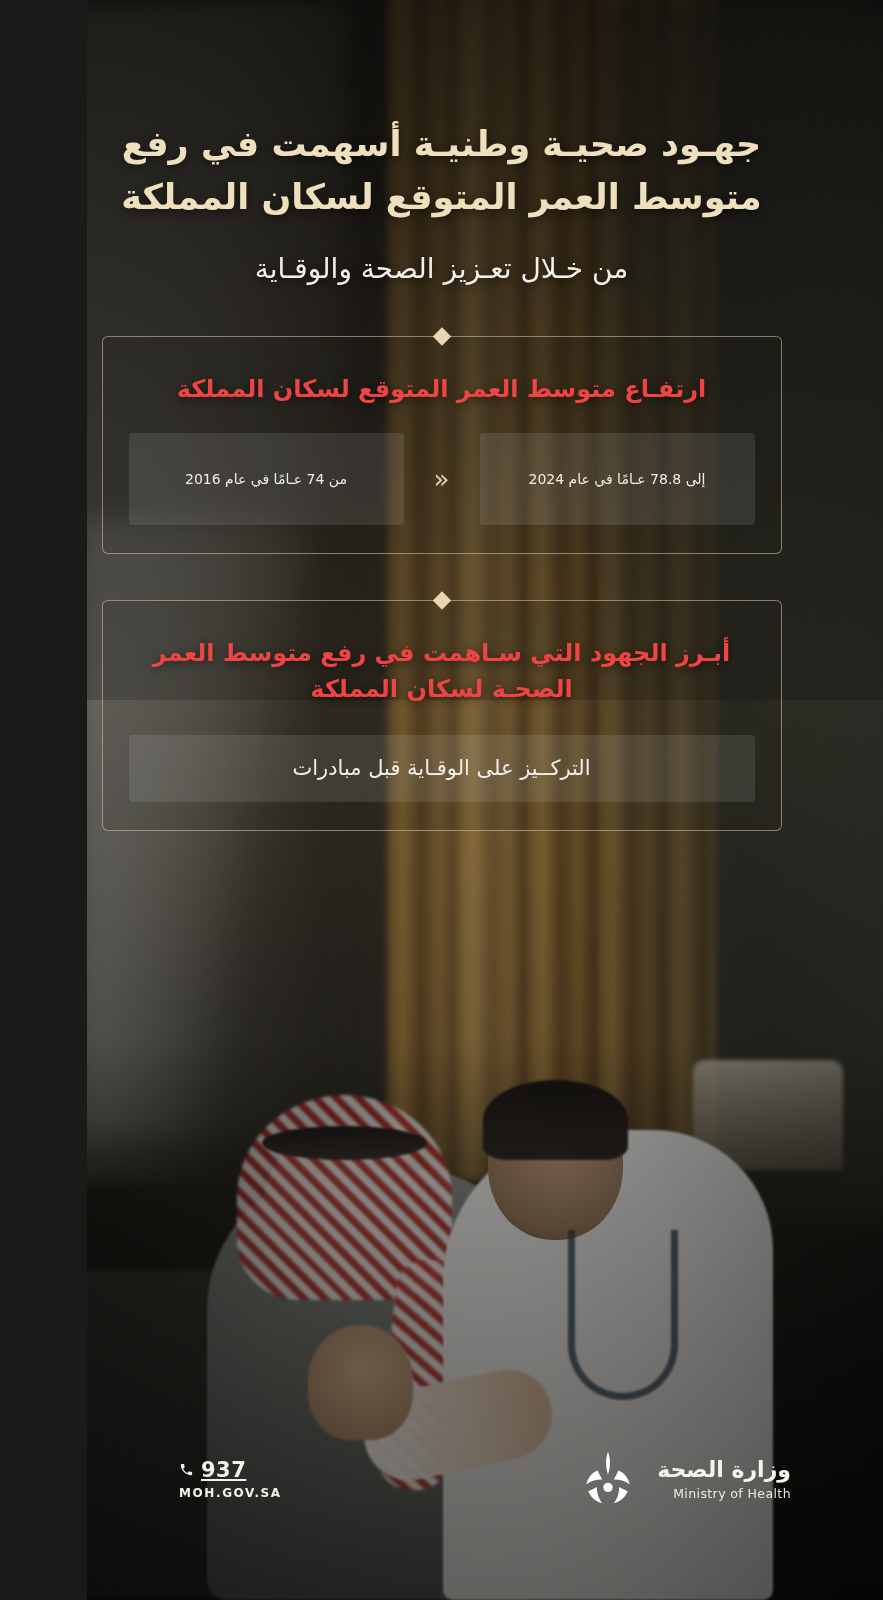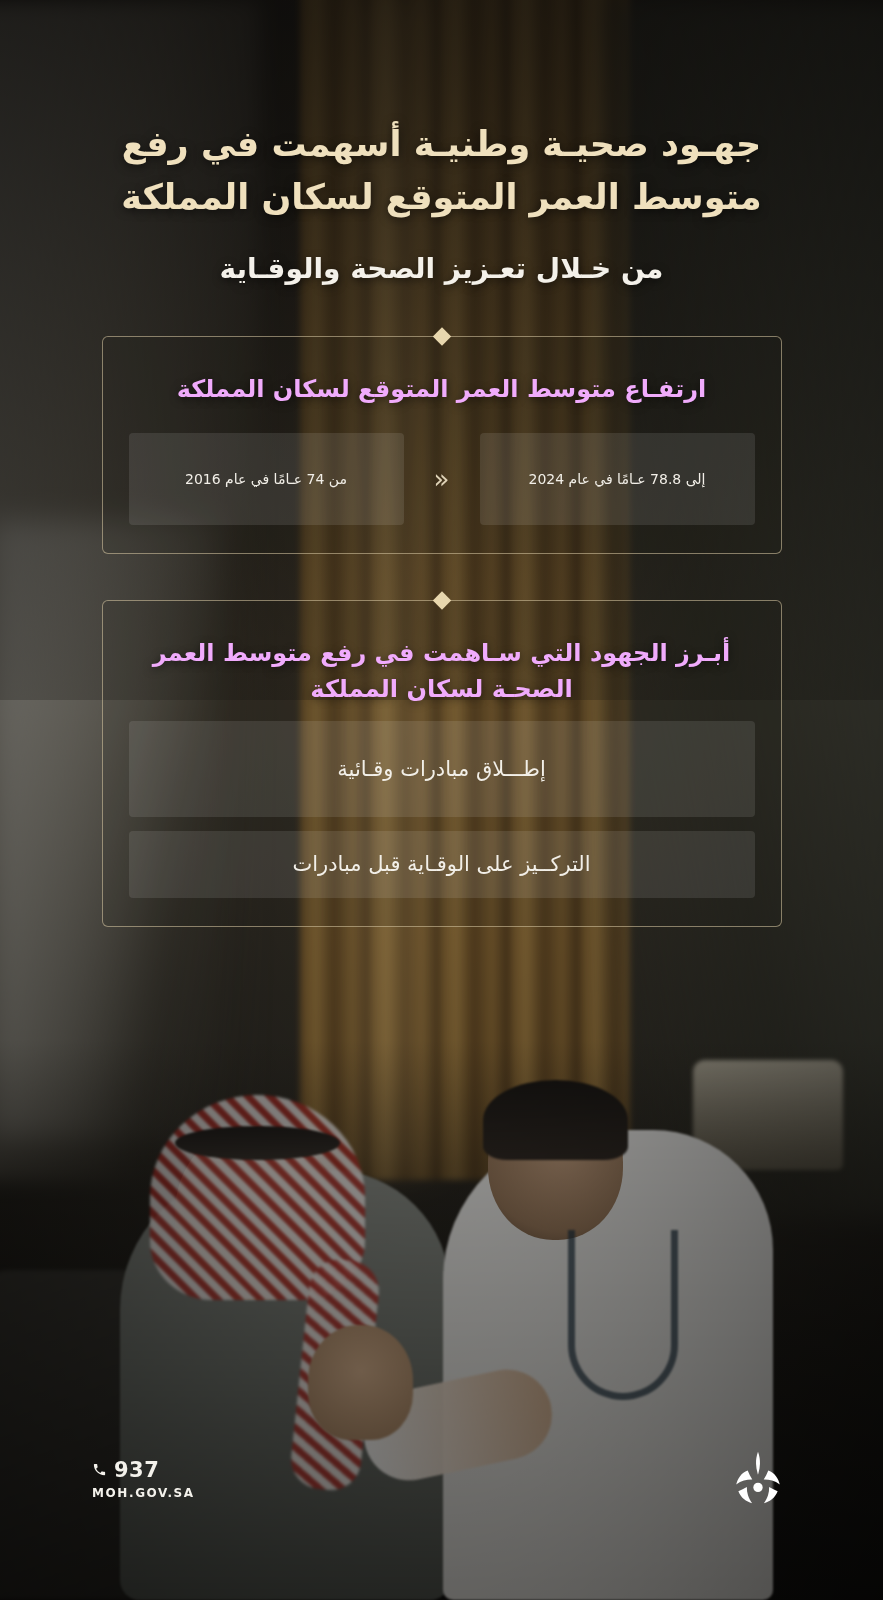--- a/index.html
+++ b/index.html
@@ -4,21 +4,21 @@
 <style>
   * { box-sizing: border-box; margin: 0; padding: 0; }
   html, body {
     width: 883px; height: 1600px;
     background: #1a1a18;
     font-family: "DejaVu Sans", "Liberation Sans", sans-serif;
     overflow: hidden;
   }
   .poster {
     position: relative;
-    width: 883px; height: 1600px;
+    width: 796px; height: 1600px;
     overflow: hidden;
   }
 
   
   .bg { position: absolute; inset: 0; z-index: 0; }
 
   
   .bg-base {
     position: absolute; inset: 0;
     background:
@@ -176,21 +176,21 @@
     font-size: 35px;
     line-height: 1.52;
     letter-spacing: 0.2px;
     text-shadow: 0 2px 10px rgba(0,0,0,0.55);
   }
   .subhead {
     margin-top: 24px;
     width: 660px;
     text-align: center;
     color: #f4f1ea;
-    font-weight: bold;
+    font-weight: normal;
     font-size: 28px;
     line-height: 1.5;
     text-shadow: 0 2px 9px rgba(0,0,0,0.55);
   }
 
   
   .card {
     position: relative;
     width: 680px;
     margin-top: 46px;
@@ -200,21 +200,21 @@
     background: rgba(35,33,28,0.12);
   }
   .card .diamond {
     position: absolute;
     top: -7px; left: 50%; transform: translateX(-50%) rotate(45deg);
     width: 13px; height: 13px;
     background: #e8d7ae;
   }
   .card-title {
     text-align: center;
-    color: #f0abfc;
+    color: #ef4444;
     font-weight: bold;
     font-size: 24px;
     line-height: 1.5;
     text-shadow: 0 2px 8px rgba(0,0,0,0.5);
   }
 
   .stat-row {
     display: flex; align-items: center; justify-content: center;
     gap: 18px;
     margin-top: 26px;
@@ -264,21 +264,21 @@
     display: flex; align-items: center; justify-content: space-between;
     direction: ltr;
   }
   .contact {
     color: #f4f2ec;
     text-align: left;
     line-height: 1.25;
   }
   .contact .phone {
     font-size: 21px; font-weight: bold; letter-spacing: 0.5px;
-    display: flex; align-items: center; gap: 7px;
+    display: flex; align-items: center; gap: 7px; text-decoration: underline;
   }
   .contact .site { font-size: 12px; letter-spacing: 1.6px; font-weight: bold; margin-top: 3px;}
   .brand {
     display: flex; align-items: center; gap: 16px;
     direction: rtl;
   }
   .brand-text { color: #f5f3ee; text-align: right; }
   .brand-ar { font-size: 22px; font-weight: bold; line-height: 1.15; }
   .brand-en { font-size: 12.5px; letter-spacing: 0.4px; opacity: 0.95; margin-top: 3px; }
   .moh-logo { width: 66px; height: 58px; }
@@ -328,41 +328,44 @@
         <div class="stat-box">من 74 عـامًا في عام 2016</div>
       </div>
     </div>
 
     <div class="card">
       <div class="diamond"></div>
       <div class="card-title">أبـرز الجهود التي سـاهمت في رفع متوسط العمر الصحـة لسكان المملكة</div>
 
 
       <div class="pill-row">
-        <div class="pill">إطـــلاق مبادرات وقـائية</div>
       </div>
 
       <div class="pill">التركــيز على الوقـاية قبل مبادرات</div>
     </div>
   </div>
 
   <div class="footer">
     <div class="contact">
       <div class="phone">
         <span>
           <svg width="15" height="15" viewBox="0 0 24 24" fill="#f4f2ec">
             <path d="M6.6 10.8c1.4 2.8 3.8 5.2 6.6 6.6l2.2-2.2c.3-.3.7-.4 1-.2 1.2.4 2.4.6 3.6.6.6 0 1 .4 1 1V20c0 .6-.4 1-1 1C10.6 21 3 13.4 3 4c0-.6.4-1 1-1h3.4c.6 0 1 .4 1 1 0 1.3.2 2.5.6 3.6.1.4 0 .8-.2 1l-2.2 2.2z"></path>
           </svg>
         </span>
         <span>937</span>
       </div>
       <div class="site">MOH.GOV.SA</div>
     </div>
 
     <div class="brand">
+      <div class="brand-text">
+        <div class="brand-ar">وزارة الصحة</div>
+        <div class="brand-en">Ministry of Health</div>
+      </div>
       <svg class="moh-logo" viewBox="0 0 70 62">
         <g fill="#ffffff">
           <path d="M35 2c1.6 4.2 2.2 8.4 2.1 12.6-.1 3.4-.7 6.7-1.6 9.9-.6 2.1-.5 2.1-1 0-.9-3.2-1.5-6.5-1.6-9.9C32.8 10.4 33.4 6.2 35 2z"></path>
           <path d="M24 22c-3.4 1.2-6.1 3.3-8.2 6-2.1 2.7-3.4 5.8-4.1 9 2.6-2 5.4-3.4 8.3-4.3 2.9-.9 5.9-1.3 8.9-1.2-1.9-2.9-3.5-6-4.9-9.5z"></path>
           <path d="M46 22c3.4 1.2 6.1 3.3 8.2 6 2.1 2.7 3.4 5.8 4.1 9-2.6-2-5.4-3.4-8.3-4.3-2.9-.9-5.9-1.3-8.9-1.2 1.9-2.9 3.5-6 4.9-9.5z"></path>
           <path d="M14 44c1.3 3.4 3.3 6.2 5.9 8.4 2.6 2.2 5.6 3.6 8.8 4.4-2-2.6-3.5-5.4-4.4-8.3-.9-2.9-1.3-5.9-1.2-8.9-3 1.6-6.1 3.1-9.1 4.4z"></path>
           <path d="M56 44c-1.3 3.4-3.3 6.2-5.9 8.4-2.6 2.2-5.6 3.6-8.8 4.4 2-2.6 3.5-5.4 4.4-8.3.9-2.9 1.3-5.9 1.2-8.9 3 1.6 6.1 3.1 9.1 4.4z"></path>
           <circle cx="35" cy="40" r="5"></circle>
         </g>
       </svg>

